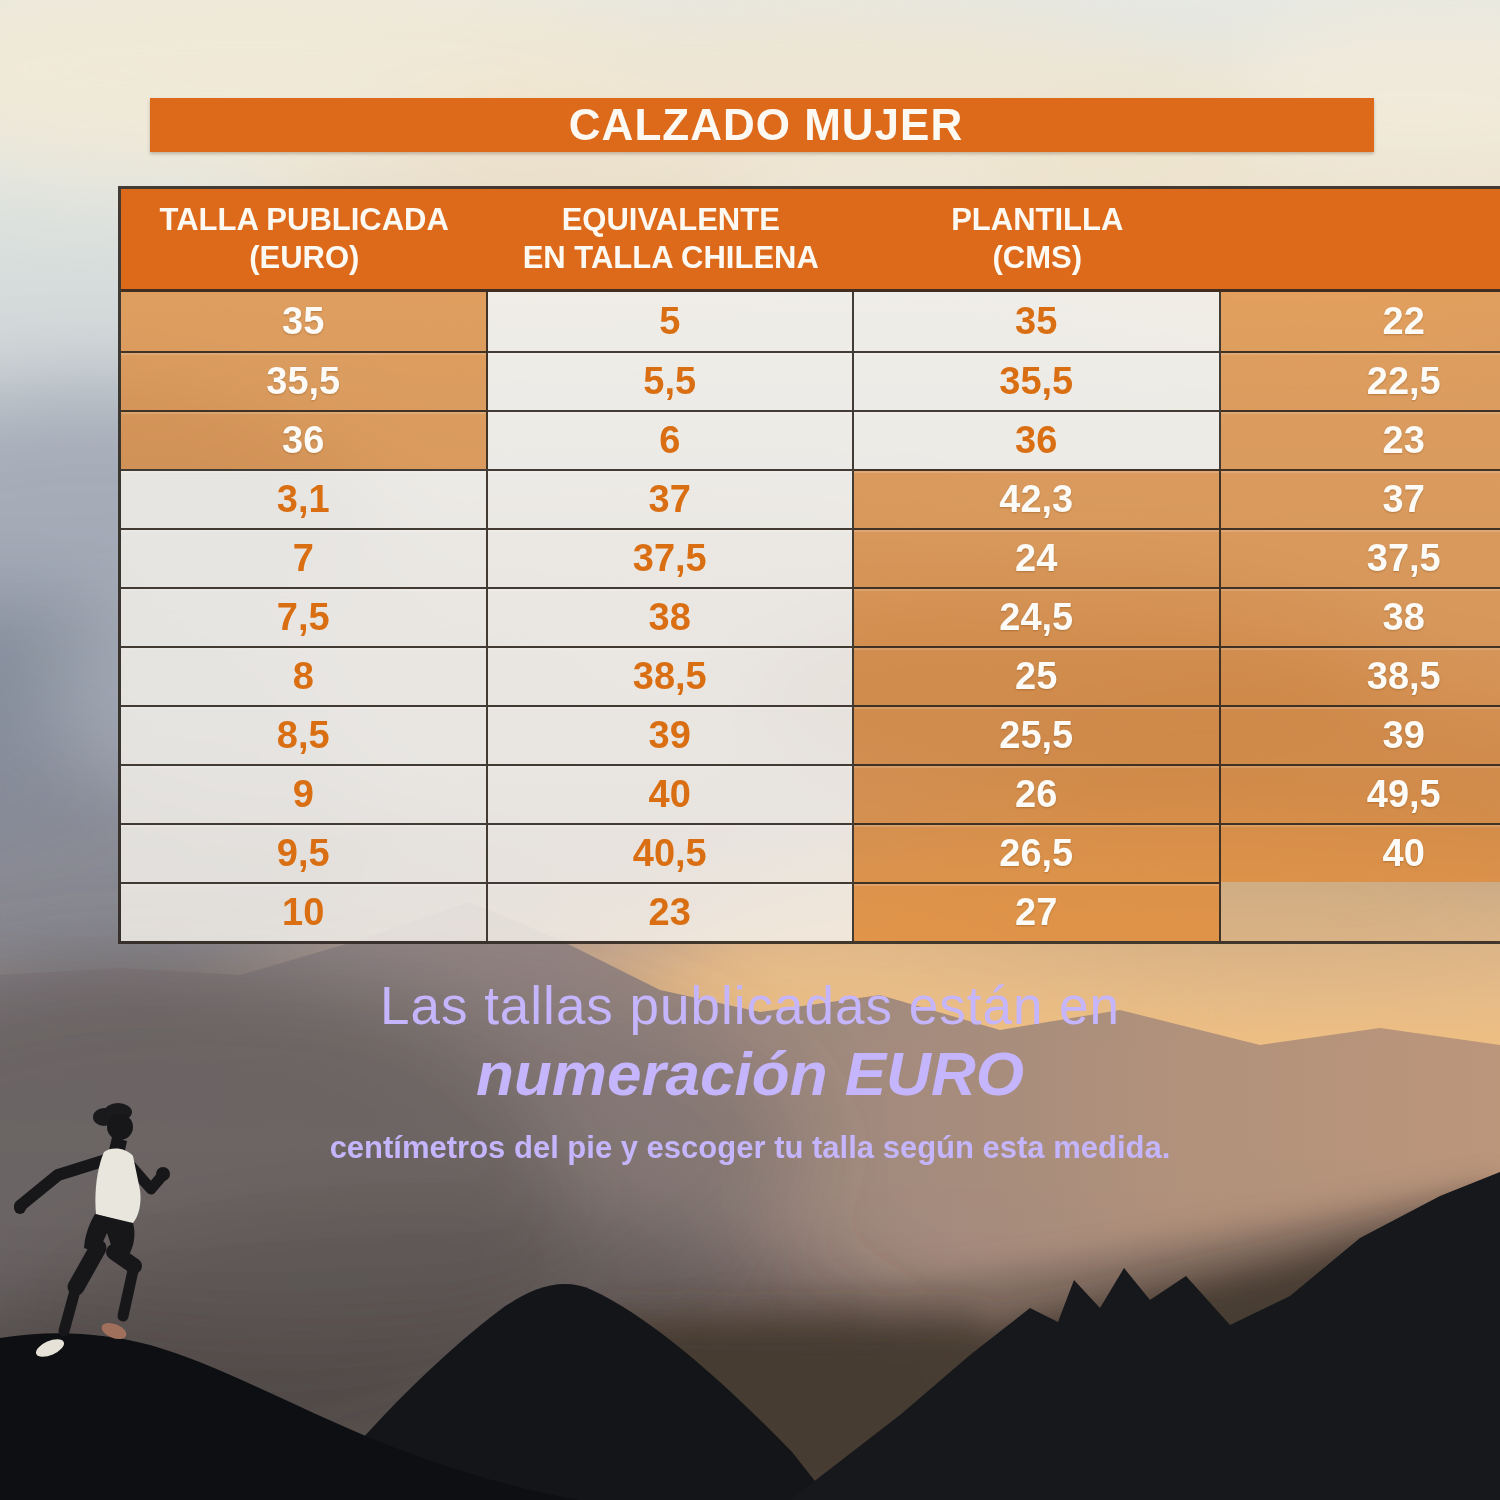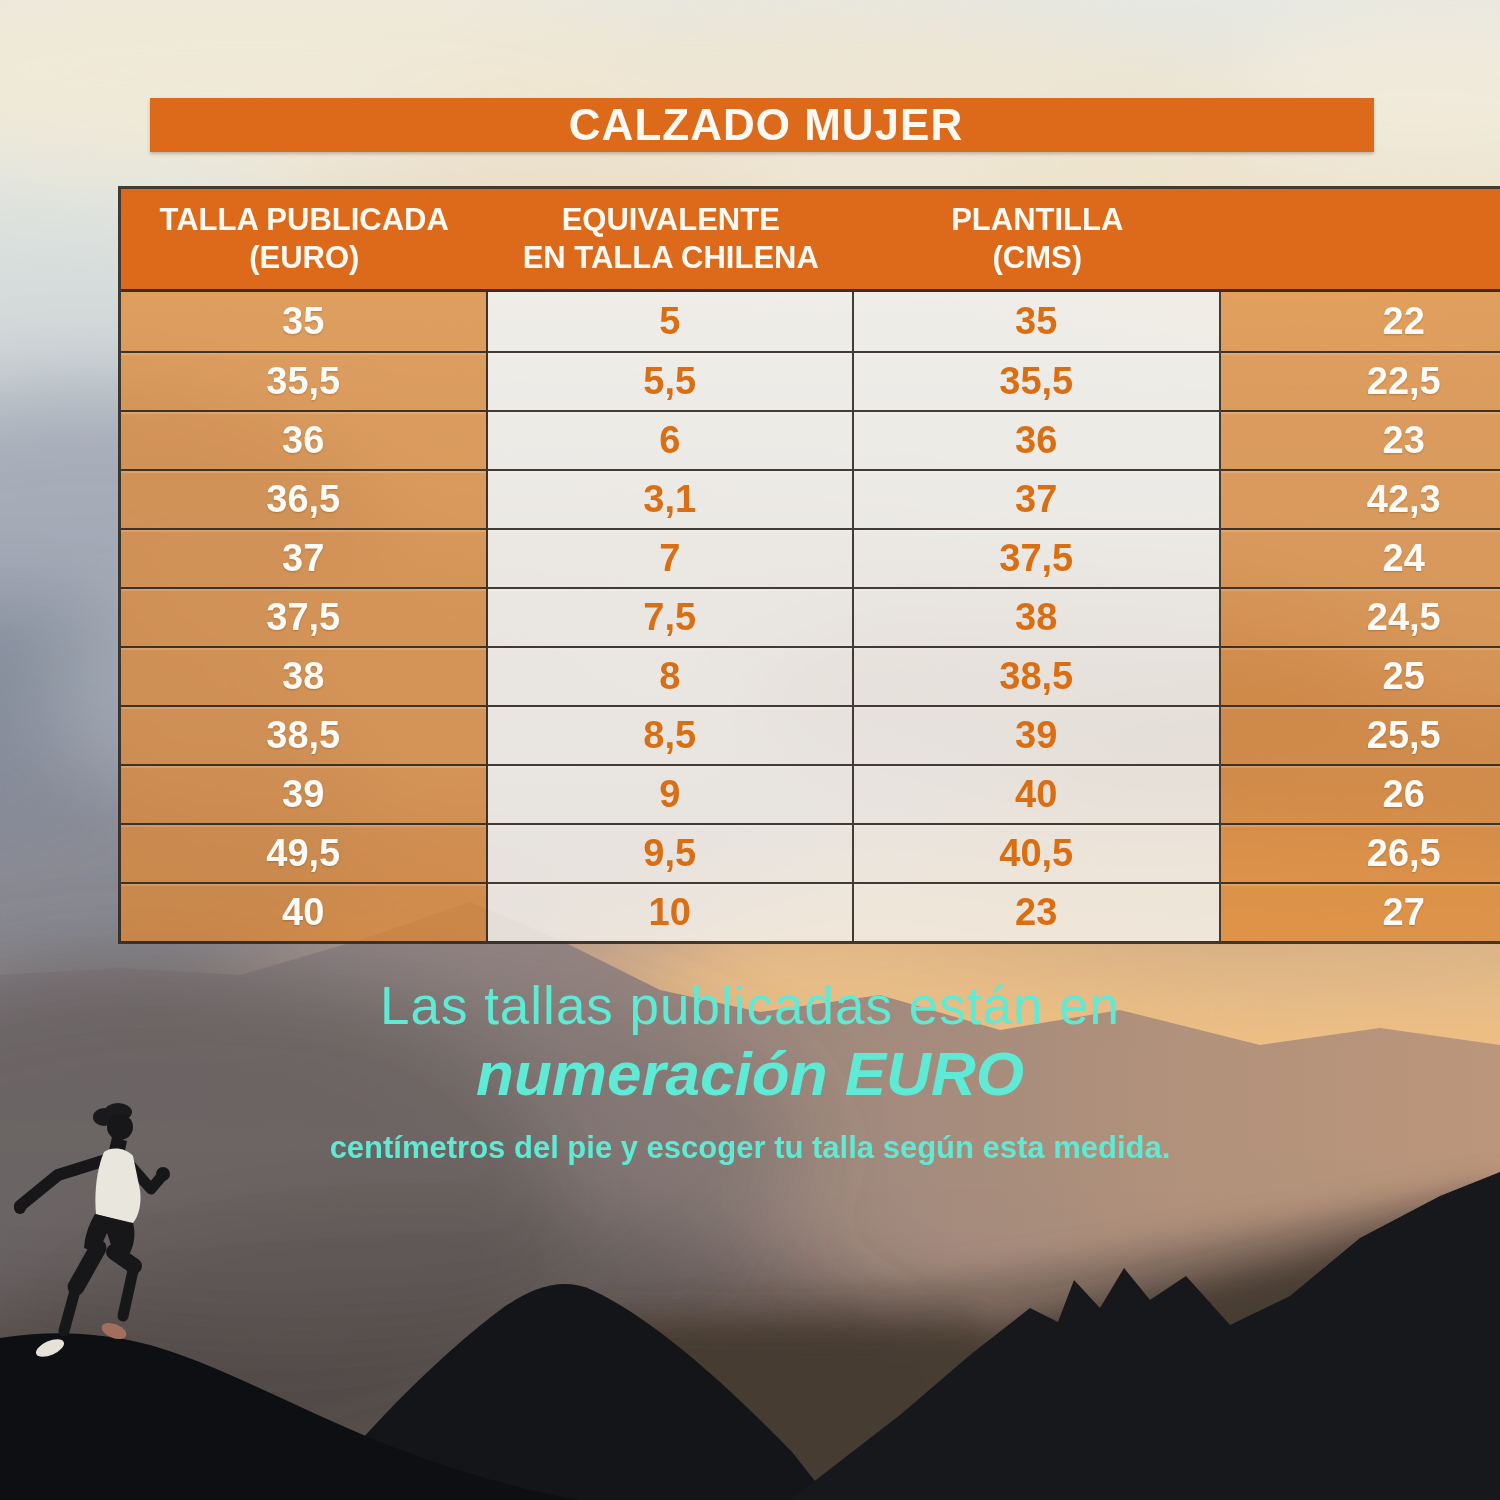--- a/index.html
+++ b/index.html
@@ -45,21 +45,21 @@
     font-size:38px;font-weight:700;
     border-top:2px solid var(--bd);
     border-right:2px solid var(--bd);
     box-shadow:inset 0 2px 0 rgba(255,255,255,.14);
   }
   .cell:nth-child(4n){border-right:none;}
   .cell:nth-child(-n+4){border-top:none;box-shadow:none;}
   .cell.w{background:rgba(224,136,52,.74);color:#FDFBF7;text-shadow:0 1px 2px rgba(110,60,10,.35);}
   .cell.l{background:rgba(243,240,233,.84);color:var(--num-orange);}
   
-  .footer{position:absolute;left:0;top:975px;width:1500px;text-align:center;z-index:2;color:#5eead4;}
+  .footer{position:absolute;left:0;top:975px;width:1500px;text-align:center;z-index:2;color:#c4b5fd;}
   .f-head1{font-size:53px;font-weight:400;letter-spacing:1px;line-height:62px;}
   .f-head2{font-size:62px;font-weight:700;font-style:italic;line-height:70px;margin-top:2px;}
   .f-note{font-size:31px;font-weight:700;line-height:45px;}
   .f-notes{margin-top:16px;}
 </style>
 </head>
 <body>
 
 <div id="stage">
 
@@ -197,21 +197,20 @@
       <div class="cell w">35,5</div>
       <div class="cell l">5,5</div>
       <div class="cell l">35,5</div>
       <div class="cell w">22,5</div>
 
       <div class="cell w">36</div>
       <div class="cell l">6</div>
       <div class="cell l">36</div>
       <div class="cell w">23</div>
 
-      <div class="cell w">36,5</div>
       <div class="cell l">3,1</div>
       <div class="cell l">37</div>
       <div class="cell w">42,3</div>
 
       <div class="cell w">37</div>
       <div class="cell l">7</div>
       <div class="cell l">37,5</div>
       <div class="cell w">24</div>
 
       <div class="cell w">37,5</div>

